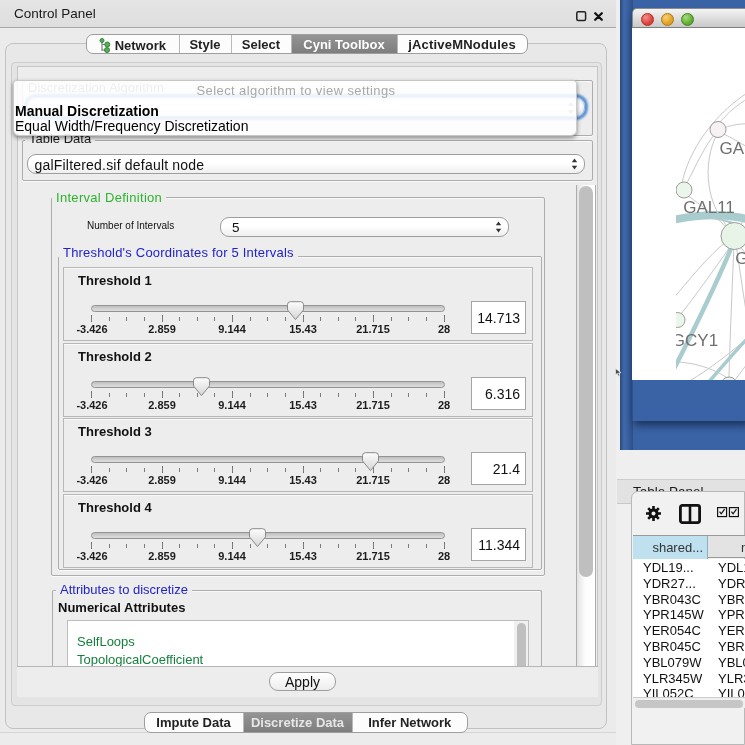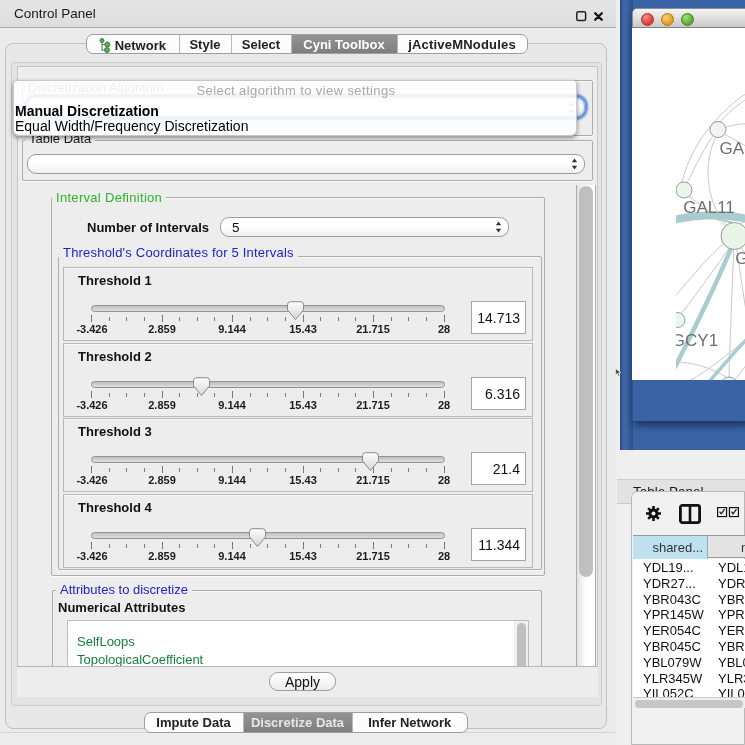--- a/index.html
+++ b/index.html
@@ -118,32 +118,33 @@
           <svg width="8" height="14">
             <path d="M4,1 L7,5 L1,5 Z" fill="#9A9A9A"></path>
             <path d="M4,13 L7,9 L1,9 Z" fill="#9A9A9A"></path>
           </svg>
         </span>
     </div>
 
     <div class="grp" style="left:22px;top:140px;width:571px;height:41px"></div>
     <span class="grplab" style="left:25px;top:131px;color:#1A1A1A">Table Data</span>
     <div class="combo" style="left:26.5px;top:154px;width:558.5px;height:20px">
+      <span style="position:absolute;left:7px;top:2px;font-size:14px;letter-spacing:0.2px">galFiltered.sif default node</span>
       <span class="ar">
           <svg width="7" height="12">
             <path d="M3.5,0.5 L6.2,4.3 L0.8,4.3 Z" fill="#333"></path>
             <path d="M3.5,11.5 L6.2,7.7 L0.8,7.7 Z" fill="#333"></path>
           </svg>
         </span>
     </div>
 
     <div class="grp" style="left:51px;top:197px;width:494px;height:378.5px"></div>
     <span class="grplab" style="left:52px;top:190px;color:#2DB32D;letter-spacing:0.3px">Interval Definition</span>
 
-    <span class="abs" style="left:87px;top:219.5px;font-size:13px;font-weight:bold;color:#111">Number of Intervals</span>
+    <span class="abs" style="left:87px;top:219.5px;font-size:10px;font-weight:normal;color:#111">Number of Intervals</span>
     <div class="combo" style="left:220px;top:216.5px;width:289px;height:20px">
       <span style="position:absolute;left:11px;top:2px">5</span>
       <span class="ar">
           <svg width="7" height="12">
             <path d="M3.5,0.5 L6.2,4.3 L0.8,4.3 Z" fill="#333"></path>
             <path d="M3.5,11.5 L6.2,7.7 L0.8,7.7 Z" fill="#333"></path>
           </svg>
         </span>
     </div>
 

